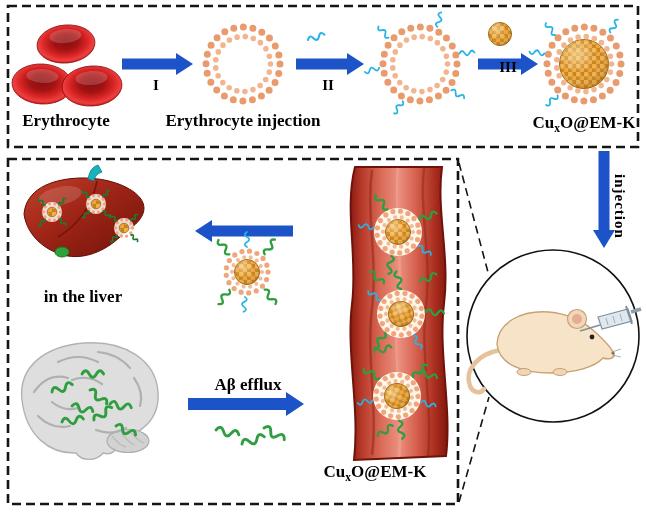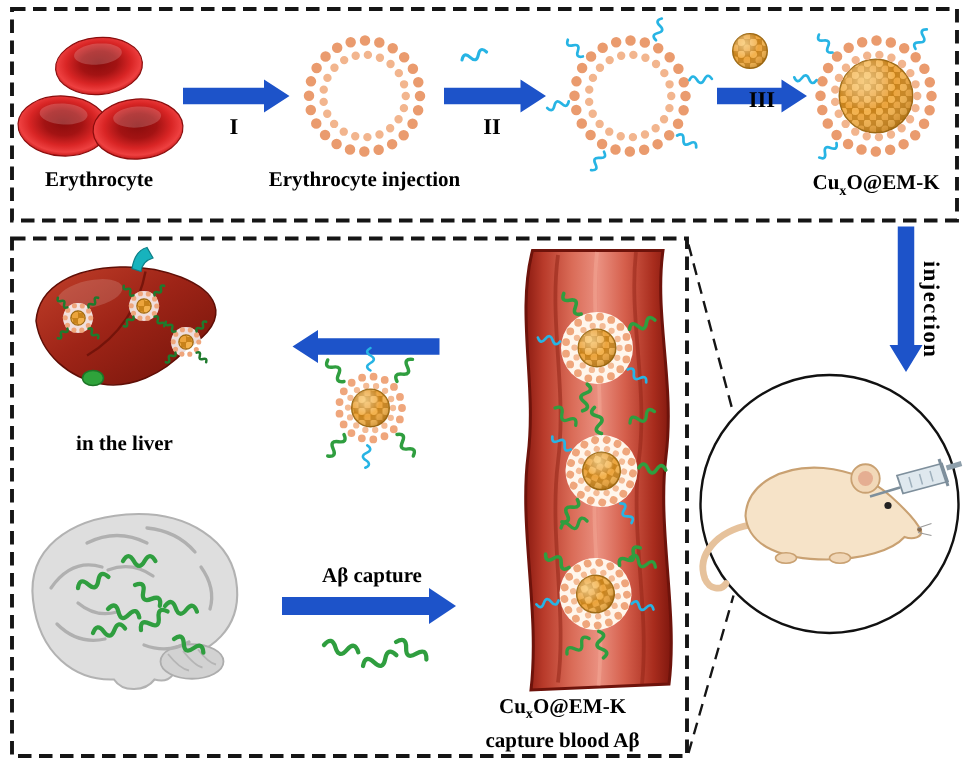--- a/index.html
+++ b/index.html
@@ -3,21 +3,21 @@
 <meta charset="utf-8">
 <style>
   html,body{margin:0;padding:0;background:#fff;}
   .canvas{
     position:relative;width:646px;height:512px;background:#fff;overflow:hidden;
     font-family:"Liberation Serif","DejaVu Serif",serif;
   }
   svg.art{position:absolute;left:0;top:0;}
   .lbl{
     position:absolute;text-align:center;font-weight:bold;color:#000;
-    font-size:14px;line-height:18px;white-space:nowrap;
+    font-size:17px;line-height:18px;white-space:nowrap;
   }
   .lbl sub{font-size:0.68em;}
   .step{font-size:15px;}
   .vert{
     writing-mode:vertical-rl;text-orientation:mixed;
     font-size:15px;letter-spacing:1px;line-height:16px;height:100px;
   }
 </style>
 </head>
 <body>
@@ -243,21 +243,20 @@
 <div class="lbl step" style="left:316px;top:76px;width:24px">II</div>
 <div class="lbl step" style="left:494px;top:58px;width:28px">III</div>
 
 <div class="lbl vert" style="left:612px;top:156px">injection</div>
 
 
 <div class="lbl" style="left:8px;top:288px;width:150px">
   <div>in the liver</div>
 </div>
 
-<div class="lbl" style="left:196px;top:376px;width:104px">Aβ capture</div>
+<div class="lbl" style="left:196px;top:376px;width:104px">Aβ efflux</div>
 
 
 <div class="lbl" style="left:294px;top:463px;width:162px">
   <div><span>Cu</span><sub>x</sub><span>O@EM-K</span></div>
-  <div>capture blood Aβ</div>
 </div>
 
 </div>
 
 </body></html>

